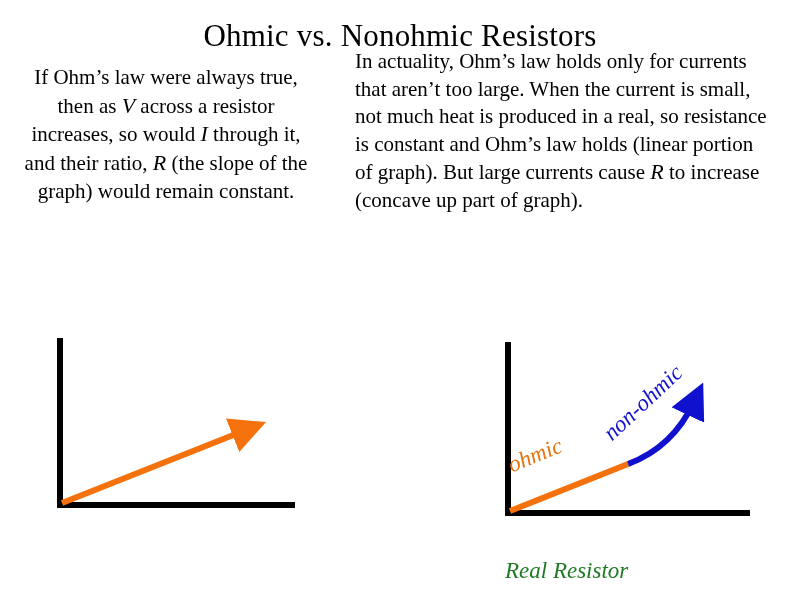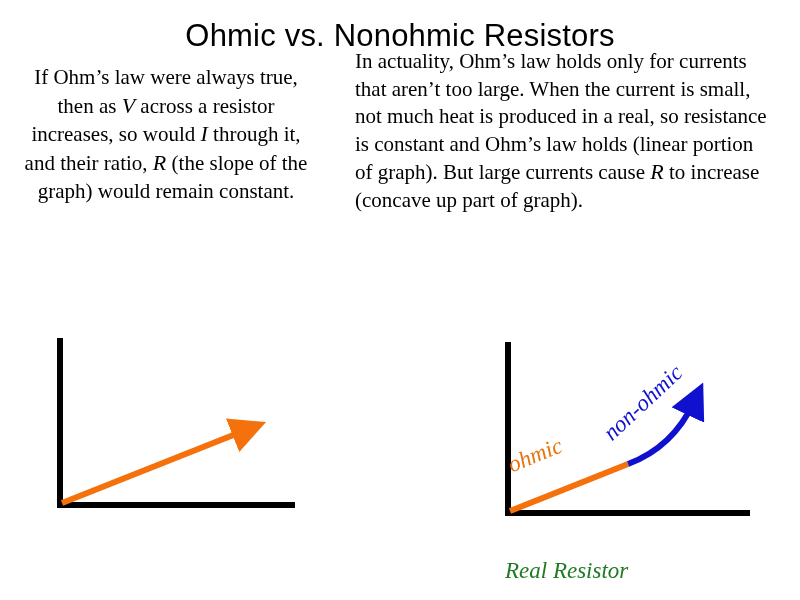--- a/index.html
+++ b/index.html
@@ -21,21 +21,21 @@
     height: 600px;
   }
   .title {
     position: absolute;
     top: 18px;
     left: 0;
     width: 800px;
     text-align: center;
     font-size: 31px;
     color: #000000;
-    font-family: Liberation Sans, sans-serif;
+    font-family: Liberation Serif, serif;
     letter-spacing: 0.2px;
   }
   .col-left {
     position: absolute;
     left: 16px;
     top: 64px;
     width: 300px;
     font-size: 21px;
     line-height: 1.31;
     color: #000000;

